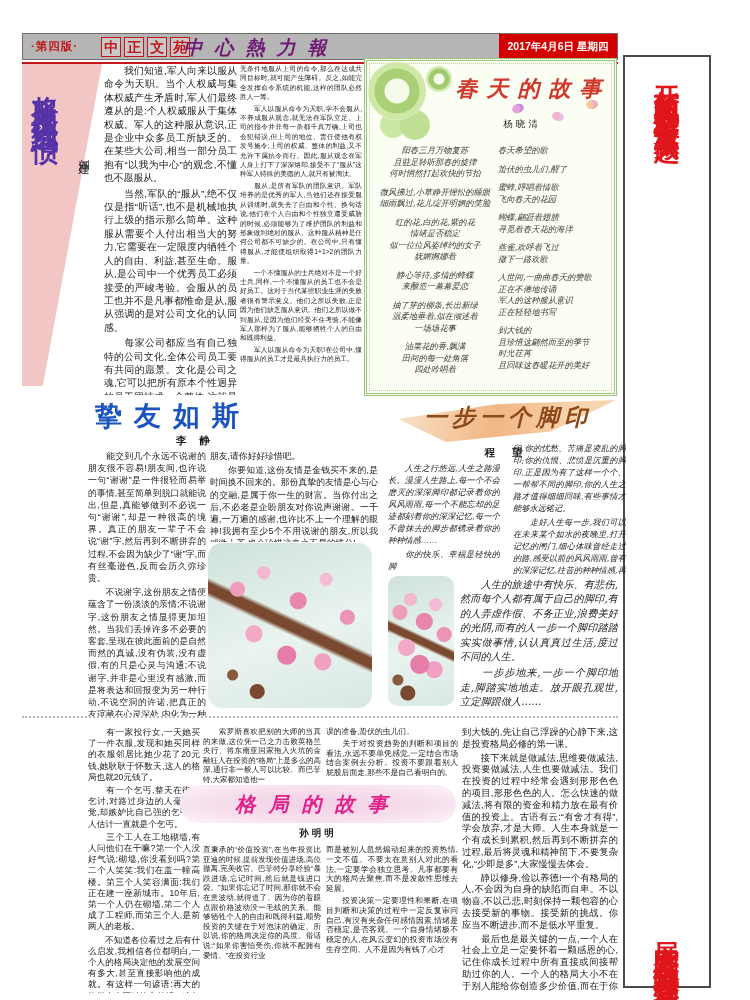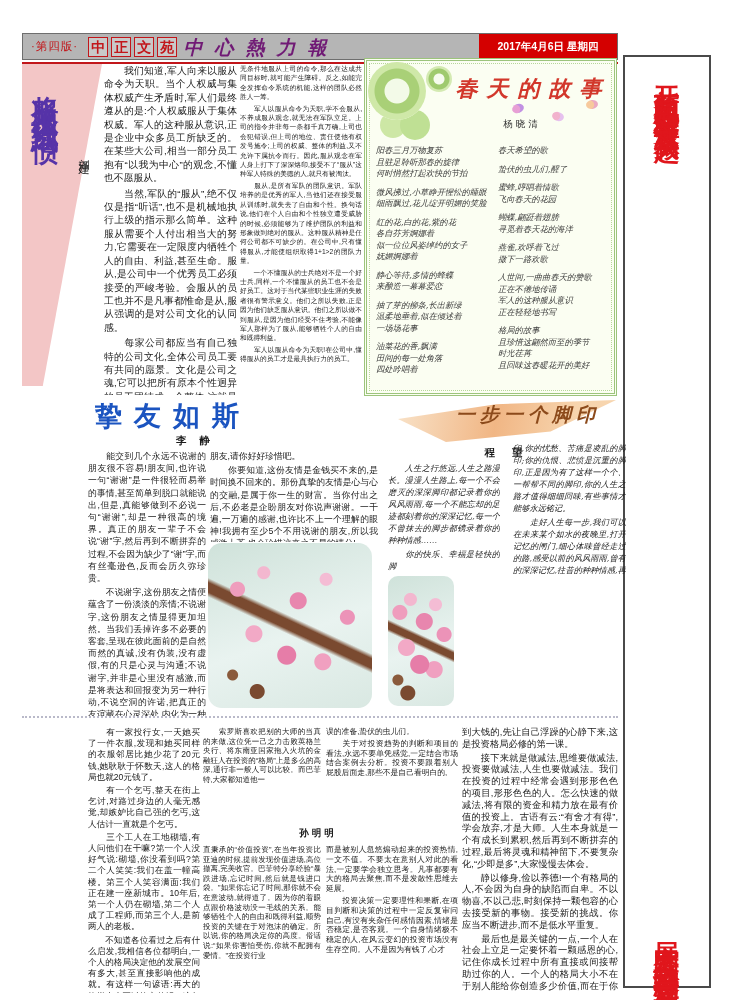--- a/index.html
+++ b/index.html
@@ -5,29 +5,29 @@
   html,body{margin:0;padding:0;background:#ffffff;}
   #page{position:relative;width:750px;height:1000px;margin:0 auto;background:#fff;overflow:hidden;
         font-family:"Liberation Sans",sans-serif;color:#1a1a1a;}
   .abs{position:absolute;}
   .txt{text-align:justify;overflow:hidden;}
   .txt p{margin:0 0 2px 0;}
 
   
   .header-bar{left:22px;top:33px;width:596px;height:27px;background:#b5b5b5;border:1px solid #6e6e6e;
               display:flex;align-items:center;box-sizing:border-box;}
-  .edition{color:#c2161a;font-size:11.5px;font-weight:normal;letter-spacing:1px;padding:0 10px 0 8px;white-space:nowrap;}
+  .edition{color:#c2161a;font-size:11.5px;font-weight:bold;letter-spacing:1px;padding:0 23px 0 8px;white-space:nowrap;}
   .zc-chars{display:flex;gap:3px;}
   .zc-char{display:inline-block;width:18px;height:18px;line-height:18px;text-align:center;
            border:1px solid #c2161a;color:#c2161a;font-weight:bold;font-size:14px;
            font-family:"DejaVu Serif",serif;background:#c9c9c9;}
   .masthead{position:absolute;left:0;right:118px;top:0;height:27px;line-height:27px;text-align:center;
             font-family:"DejaVu Serif",serif;font-style:italic;font-weight:bold;font-size:19px;
             letter-spacing:12px;color:#701a75;pointer-events:none;}
-  .date-box{position:absolute;right:0;top:0;height:100%;width:138px;background:#d40000;color:#fff;
+  .date-box{position:absolute;right:0;top:0;height:100%;width:118px;background:#d40000;color:#fff;
             font-size:10.5px;font-weight:bold;display:flex;align-items:center;justify-content:center;white-space:nowrap;margin-left:24px;}
   .header-underline{left:22px;top:62px;width:596px;height:2px;background:#c2161a;}
 
   
   .sidebar-box{left:623px;top:55px;width:88px;height:933px;border:2px solid #4a4a4a;box-sizing:border-box;
                display:flex;flex-direction:column;align-items:center;justify-content:space-between;
                padding:8px 0;background:#fff;}
   .slogan{writing-mode:vertical-rl;text-orientation:upright;color:#e0161c;font-weight:bold;
           font-family:"DejaVu Serif",serif;font-size:26px;letter-spacing:4px;line-height:1;}
 
@@ -53,21 +53,21 @@
       background:radial-gradient(circle at 50% 50%,#f6fbee 0 5px,#9fca6e 6px 10px,#d4eab2 11px);}
   .poem-title{left:78px;top:16px;width:170px;text-align:center;font-family:"DejaVu Serif",serif;
               font-weight:bold;font-style:italic;font-size:22px;color:#d2372b;letter-spacing:9px;white-space:nowrap;}
   .poem-author{left:100px;top:58px;width:120px;text-align:center;font-size:9.5px;color:#333;
                font-family:"DejaVu Serif",serif;letter-spacing:3px;}
   .butterfly{width:12px;height:9px;border-radius:50% 50% 50% 50%;opacity:.85;}
   .bf1{left:150px;top:44px;background:radial-gradient(circle at 30% 50%,#e48fd0 0 4px,#b77de0 5px);transform:rotate(-20deg);}
   .bf2{left:190px;top:52px;background:radial-gradient(circle at 30% 50%,#f0a5c6 0 4px,#e2b6ee 5px);transform:rotate(15deg);}
   .bf3{left:222px;top:40px;background:radial-gradient(circle at 30% 50%,#f6c08d 0 4px,#e89ab9 5px);transform:rotate(-8deg);}
   .poem-col{font-family:"DejaVu Serif",serif;font-style:italic;font-size:8.3px;color:#3a3a3a;overflow:hidden;}
-  .poem-col1{left:376px;top:145px;width:118px;height:244px;}
+  .poem-col1{left:376px;top:145px;width:118px;height:244px;text-align:center;}
   .poem-col2{left:498px;top:145px;width:112px;height:244px;}
   .poem-line{line-height:11.5px;min-height:7px;white-space:nowrap;}
 
   
   .friend-title{left:95px;top:398px;font-size:27px;font-weight:bold;color:#1b54c0;letter-spacing:12px;
                 font-family:"Liberation Sans",sans-serif;white-space:nowrap;}
   .friend-author{left:88px;top:434px;width:215px;text-align:center;font-size:10.5px;font-weight:bold;letter-spacing:5px;}
   .friend-col1{left:88px;top:450px;width:118px;height:266px;font-size:8.8px;line-height:12.2px;}
   .friend-col2{left:210px;top:450px;width:168px;height:92px;font-size:8.8px;line-height:12.2px;}
 
@@ -86,22 +86,22 @@
        radial-gradient(circle at 30% 90%,#7a4a30 0 7px,rgba(0,0,0,0) 8px),
        linear-gradient(25deg,rgba(122,74,48,0) 46%,#7a4a30 48%,#7a4a30 52%,rgba(122,74,48,0) 54%),
        linear-gradient(160deg,#cfe2da,#e9f3f0 55%,#d9e8e2);}
   .photo1{left:208px;top:543px;width:164px;height:165px;}
   .photo2{left:388px;top:576px;width:66px;height:130px;border-radius:10px;}
 
   
   .ribbon{left:398px;top:400px;width:218px;height:42px;
           background:linear-gradient(100deg,#f8dfc2,#efae77 45%,#f6d0a5 80%);
           clip-path:polygon(0 45%,45% 10%,100% 0,70% 75%,22% 100%);opacity:.9;}
-  .footprint-title{left:420px;top:402px;width:216px;text-align:center;font-family:"DejaVu Serif",serif;
-                   font-style:italic;font-weight:bold;font-size:19px;color:#8c4a1b;letter-spacing:5px;white-space:nowrap;}
+  .footprint-title{left:400px;top:402px;width:216px;text-align:center;font-family:"DejaVu Serif",serif;
+                   font-style:italic;font-weight:bold;font-size:23px;color:#8c4a1b;letter-spacing:5px;white-space:nowrap;}
   .footprint-author{left:398px;top:446px;width:218px;text-align:center;font-size:10.5px;font-weight:bold;letter-spacing:7px;}
   .fp-italic{font-family:"DejaVu Serif",serif;font-style:italic;color:#222;}
   .fp-col1{left:388px;top:462px;width:112px;height:110px;font-size:8.2px;line-height:12px;}
   .fp-col2{left:505px;top:442px;width:113px;height:132px;font-size:8.2px;line-height:12px;margin-left:8px;}
   .fp-bottom{left:460px;top:578px;width:158px;height:134px;font-size:10.2px;line-height:14.4px;}
 
   
   .dotted-divider{left:22px;top:716px;width:596px;height:0;border-top:2px dotted #b9b9c9;}
 
   
@@ -167,21 +167,21 @@
   <div class="abs poem-author" style="left:462px;top:118px;">杨晓清</div>
   <div class="abs poem-col poem-col1">
       <div class="poem-line">阳春三月万物复苏</div>
       <div class="poem-line">且驻足聆听那春的旋律</div>
       <div class="poem-line">何时悄然打起欢快的节拍</div>
       <div class="poem-line"></div>
       <div class="poem-line">微风拂过,小草睁开惺忪的睡眼</div>
       <div class="poem-line">细雨飘过,花儿绽开明媚的笑脸</div>
       <div class="poem-line"></div>
       <div class="poem-line">红的花,白的花,紫的花</div>
-      <div class="poem-line">各自芬芳婀娜着</div>
+      <div class="poem-line">情绪是否稳定</div>
       <div class="poem-line">似一位位风姿绰约的女子</div>
       <div class="poem-line">妩媚婀娜着</div>
       <div class="poem-line"></div>
       <div class="poem-line">静心等待,多情的蜂蝶</div>
       <div class="poem-line">来酿造一幕幕爱恋</div>
       <div class="poem-line"></div>
       <div class="poem-line">抽了芽的柳条,长出新绿</div>
       <div class="poem-line">温柔地垂着,似在倾述着</div>
       <div class="poem-line">一场场花事</div>
       <div class="poem-line"></div>
@@ -201,21 +201,21 @@
       <div class="poem-line">寻觅着春天花的海洋</div>
       <div class="poem-line"></div>
       <div class="poem-line">燕雀,欢呼着飞过</div>
       <div class="poem-line">撒下一路欢歌</div>
       <div class="poem-line"></div>
       <div class="poem-line">人世间,一曲曲春天的赞歌</div>
       <div class="poem-line">正在不倦地传诵</div>
       <div class="poem-line">军人的这种服从意识</div>
       <div class="poem-line">正在轻轻地书写</div>
       <div class="poem-line"></div>
-      <div class="poem-line">格局的故事</div>
+      <div class="poem-line">到大钱的</div>
       <div class="poem-line">且珍惜这翩然而至的季节</div>
       <div class="poem-line">时光荏苒</div>
       <div class="poem-line">且回味这春暖花开的美好</div>
     </div>
 
   <div class="abs friend-title">挚友如斯</div>
   <div class="abs friend-author">李 静</div>
   <div class="abs txt friend-col1">
       <p class="para">　　能交到几个永远不说谢的朋友很不容易!朋友间,也许说一句“谢谢”是一件很轻而易举的事情,甚至简单到脱口就能说出,但是,真能够做到不必说一句“谢谢”,却是一种很高的境界。真正的朋友一辈子不会说“谢”字,然后再到不断拼弃的过程,不会因为缺少了“谢”字,而有丝毫逊色,反而会历久弥珍贵。</p>
       <p class="para">　　不说谢字,这份朋友之情便蕴含了一份淡淡的亲情;不说谢字,这份朋友之情显得更加坦然。当我们丢掉许多不必要的客套,呈现在彼此面前的是自然而然的真诚,没有伪装,没有虚假,有的只是心灵与沟通;不说谢字,并非是心里没有感激,而是将表达和回报变为另一种行动,不说空洞的许诺,把真正的友谊藏在心灵深处,内化为一种力量,构建起友谊的大厦。想想我们自己,在交往的朋友中,又有几位能够一辈子不说谢字呢?人海茫茫,世事沧桑。当我们终于明白所谓现实的时候,寻找一位知心的朋友,又是何等的艰难。假如我们不仅拥有一位不用说谢谢的</p>
@@ -231,36 +231,43 @@
   <div class="abs footprint-author">程 望</div>
   <div class="abs txt fp-italic fp-col1">
       <p class="para">　　人生之行悠远,人生之路漫长。漫漫人生路上,每一个不会磨灭的深深脚印都记录着你的风风雨雨,每一个不能忘却的足迹都刻着你的深深记忆,每一个不曾抹去的脚步都镌录着你的种种情感……</p>
       <p class="para">　　你的快乐、幸福是轻快的脚</p>
     </div>
   <div class="abs txt fp-italic fp-col2">
       <p class="para">印,你的忧愁、苦痛是凌乱的脚印;你的仇恨、悲愤是沉重的脚印,正是因为有了这样一个个、一帮帮不同的脚印,你的人生之路才值得细细回味,有些事情才能够永远铭记。</p>
       <p class="para">　　走好人生每一步,我们可以在未来某个如水的夜晚里,打开记忆的闸门,细心体味曾经走过的路,感受以前的风风雨雨,曾有的深深记忆,往昔的种种情感,再次萦绕脑际……</p>
     </div>
   <div class="abs photo photo2"></div>
+  <div class="abs txt fp-italic fp-bottom">
+      <p class="para">　　人生的旅途中有快乐、有悲伤,然而每个人都有属于自己的脚印,有的人弄虚作假、不务正业,浪费美好的光阴,而有的人一步一个脚印踏踏实实做事情,认认真真过生活,度过不同的人生。</p>
+      <p class="para">　　一步步地来,一步一个脚印地走,脚踏实地地走。放开眼孔观世,立定脚跟做人……</p>
+    </div>
 
   <div class="abs dotted-divider"></div>
 
   <div class="abs txt pat-col1">
       <p class="para">　　有一家投行女,一天她买了一件衣服,发现和她买同样的衣服邻居比她少花了20元钱,她耿耿于怀数天,这人的格局也就20元钱了。</p>
       <p class="para">　　有一个乞丐,整天在街上乞讨,对路过身边的人毫无感觉,却嫉妒比自己强的乞丐,这人估计一直就是个乞丐。</p>
       <p class="para">　　三个工人在工地砌墙,有人问他们在干嘛?第一个人没好气说:砌墙,你没看到吗?第二个人笑笑:我们在盖一幢高楼。第三个人笑容满面:我们正在建一座新城市。10年后,第一个人仍在砌墙,第二个人成了工程师,而第三个人,是前两人的老板。</p>
       <p class="para">　　不知道各位看过之后有什么启发,我相信各位都明白,一个人的格局决定他的发展空间有多大,甚至直接影响他的成就。有这样一句谚语:再大的烙饼也大不过烙它的锅。这句话的哲理是:你可以烙出大饼来,但是你烙出的饼再大,也得受烙它的那口锅的限制。我们所希望的未来就好像这张大饼一样,是否能烙出满意的“大饼”,完全</p>
     </div>
   <div class="abs txt pat-col2-top">
       <p class="para">　　索罗斯喜欢把别的大师的当真的来做,这位凭一己之力击败英格兰央行、将东南亚国家拖入火坑的金融狂人在投资的“格局”上是多么的高深,通行非一般人可以比较。而巴菲特,大家都知道他一</p>
     </div>
   <div class="abs txt pat-col3-top">
       <p class="para">误的准备,蛰伏的虫儿们。</p>
       <p class="para">　　关于对投资趋势的判断和项目的看法,永远不要单凭感觉,一定结合市场结合案例去分析。投资不要跟着别人屁股后面走,那些不是自己看明白的,</p>
     </div>
+  <div class="abs pattern-box">
+    <span class="pattern-title">格局的故事</span>
+  </div>
   <div class="abs pattern-author">孙明明</div>
   <div class="abs txt pat-col2-bottom">
       <p class="para">直秉承的“价值投资”,在当年投资比亚迪的时候,提前发现价值进场,高位撤离,完美收官。巴菲特分享经验“暴跌进场,忘记时间,然后就是钱进口袋。”如果你忘记了时间,那你就不会在意波动,就得道了。因为你的着眼点跟价格波动没一毛线的关系。能够牺牲个人的自由和既得利益,顺势投资的关键在于对泡沫的确定。所以说,你的格局决定你的高度。俗话说:“如果你害怕受伤,你就不配拥有爱情。”在投资行业</p>
     </div>
   <div class="abs txt pat-col3-bottom">
       <p class="para">而是被别人忽悠煽动起来的投资热情,一文不值。不要太在意别人对此的看法,一定要学会独立思考。凡事都要有大的格局去聚焦,而不是发散性思维去延展。</p>
       <p class="para">　　投资决策一定要理性和果断,在项目判断和决策的过程中一定反复审问自己,有没有夹杂任何感情因素,情绪是否稳定,是否客观。一个自身情绪极不稳定的人,在风云变幻的投资市场没有生存空间。人不是因为有钱了,心才</p>
     </div>
   <div class="abs txt pat-col4">
       <p class="para">到大钱的,先让自己浮躁的心静下来,这是投资格局必修的第一课。</p>

